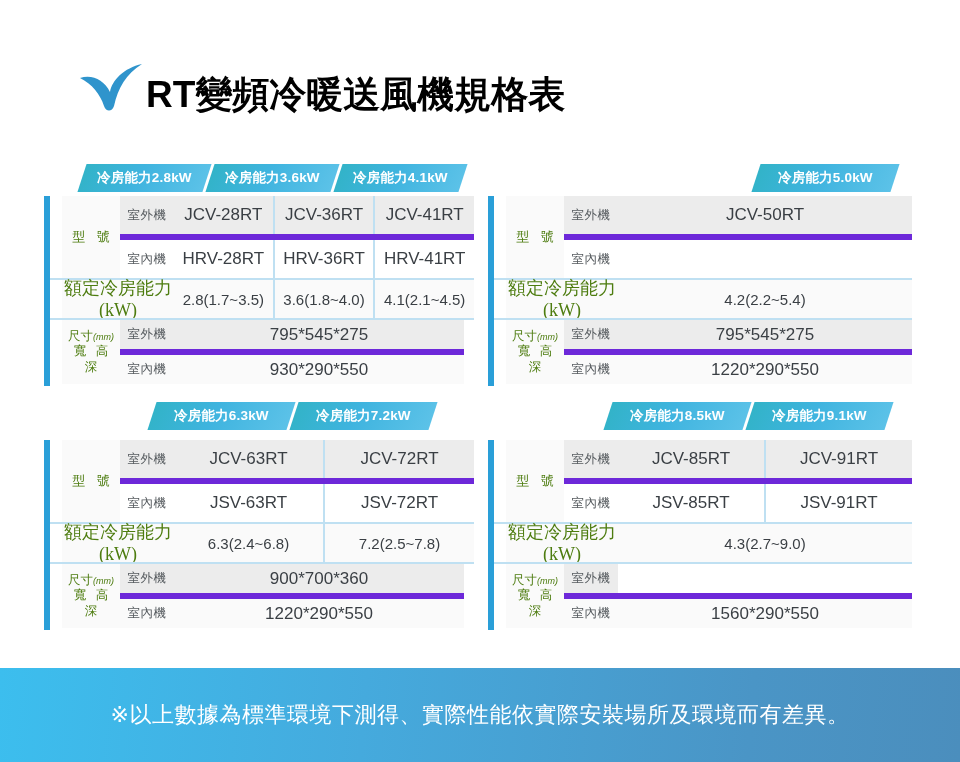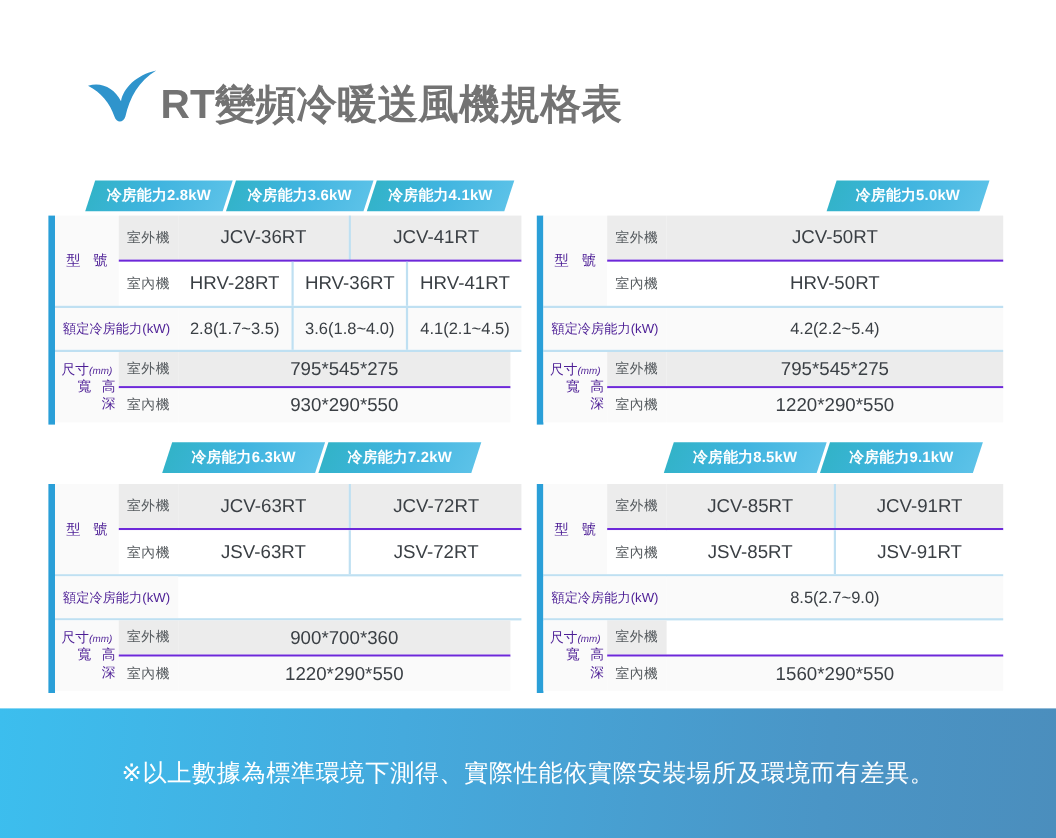--- a/index.html
+++ b/index.html
@@ -29,21 +29,21 @@
     width: 66px;
     height: 52px;
     margin-right: 2px;
     flex: 0 0 auto;
     position: relative;
     top: -6px;
   }
   .page-title {
     font-size: 37px;
     font-weight: bold;
-    color: #737373;
+    color: #000000;
     letter-spacing: 0px;
     white-space: nowrap;
     line-height: 1;
   }
 
   
   .tab-strip {
     position: absolute;
     display: flex;
     align-items: flex-end;
@@ -86,45 +86,46 @@
   .sect {
     display: flex;
   }
   .sect + .sect { border-top: 2px solid #bfe0f2; }
 
   .row-label {
     flex: 0 0 auto;
     display: flex;
     align-items: center;
     justify-content: center;
-    text-align: right;
-    color: #4c1d95;
+    text-align: center;
+    color: #4d7c0f;
     font-size: 13px;
     background: #fafafa;
     line-height: 1.25;
+    margin-left: 12px;
   }
   .row-label.model { letter-spacing: 4px; padding-left: 4px; }
   .row-label.dim {
     flex-direction: column;
     font-size: 12.5px;
   }
   .row-label.dim .mm { font-size: 9px; vertical-align: baseline; font-style: italic; }
   .row-label.dim .l2 { letter-spacing: 3px; padding-left: 3px; }
-  .row-label.cap { font-size: 12px; letter-spacing: 0; }
+  .row-label.cap { font-size: 18px; letter-spacing: 0; font-family: Liberation Serif, serif; }
 
   .sub-col {
     flex: 1 1 auto;
     display: flex;
     flex-direction: column;
   }
   .sub-row {
     display: flex;
     flex: 1 1 0;
   }
-  .sub-row + .sub-row { border-top: 2px solid #6d28d9; }
+  .sub-row + .sub-row { border-top: 6px solid #6d28d9; }
 
   .sub-label {
     flex: 0 0 auto;
     display: flex;
     align-items: center;
     justify-content: center;
     color: #555a5e;
     font-size: 12.5px;
     letter-spacing: 0.5px;
   }
@@ -152,21 +153,21 @@
 
   
   .sect.dims .sub-col { margin-right: 0; }
 
   
   .footer {
     position: absolute;
     left: 0;
     bottom: 0;
     width: 960px;
-    height: 118px;
+    height: 94px;
     background: linear-gradient(95deg, #3cbeee 0%, #45aadd 38%, #4a95c6 78%, #4b8ebd 100%);
     display: flex;
     align-items: center;
     justify-content: center;
   }
   .footer-text {
     color: #ffffff;
     font-size: 22px;
     letter-spacing: 0.5px;
     white-space: nowrap;
@@ -223,20 +224,21 @@
 <div class="spec-table" style="left:44px; top:196px; width:430px; height:190px;">
   <div class="accent-bar"></div>
   <div class="tbl-body">
 
     <div class="sect" style="height:82px;">
       <div class="row-label model" style="width:58px;">型 號</div>
       <div class="sub-col">
         <div class="sub-row">
           <div class="sub-label shade-a" style="width:54px;">室外機</div>
           <div class="val-wrap">
+            <div class="val shade-a">JCV-28RT</div>
             <div class="val shade-a">JCV-36RT</div>
             <div class="val shade-a">JCV-41RT</div>
           </div>
         </div>
         <div class="sub-row">
           <div class="sub-label shade-b" style="width:54px;">室內機</div>
           <div class="val-wrap">
             <div class="val shade-b">HRV-28RT</div>
             <div class="val shade-b">HRV-36RT</div>
             <div class="val shade-b">HRV-41RT</div>
@@ -286,23 +288,20 @@
       <div class="row-label model" style="width:58px;">型 號</div>
       <div class="sub-col">
         <div class="sub-row">
           <div class="sub-label shade-a" style="width:54px;">室外機</div>
           <div class="val-wrap">
               <div class="val shade-a">JCV-50RT</div>
             </div>
         </div>
         <div class="sub-row">
           <div class="sub-label shade-b" style="width:54px;">室內機</div>
-          <div class="val-wrap">
-              <div class="val shade-b">HRV-50RT</div>
-            </div>
         </div>
       </div>
     </div>
 
     <div class="sect" style="height:40px;">
       <div class="row-label cap shade-c" style="width:112px;">額定冷房能力(kW)</div>
       <div class="val-wrap">
           <div class="val small shade-c">4.2(2.2~5.4)</div>
         </div>
     </div>
@@ -350,20 +349,24 @@
           <div class="val-wrap">
             <div class="val shade-b">JSV-63RT</div>
             <div class="val shade-b">JSV-72RT</div>
           </div>
         </div>
       </div>
     </div>
 
     <div class="sect" style="height:40px;">
       <div class="row-label cap shade-c" style="width:112px;">額定冷房能力(kW)</div>
+      <div class="val-wrap">
+        <div class="val small shade-c">6.3(2.4~6.8)</div>
+        <div class="val small shade-c">7.2(2.5~7.8)</div>
+      </div>
     </div>
 
     <div class="sect dims" style="height:66px;">
       <div class="row-label dim" style="width:58px;">
         <span class="l1"><span>尺寸</span><span class="mm">(mm)</span></span>
         <span class="l2">寬 高 深</span>
       </div>
       <div class="sub-col" style="margin-right:10px;">
         <div class="sub-row">
           <div class="sub-label shade-a" style="width:54px;">室外機</div>
@@ -403,21 +406,21 @@
             <div class="val shade-b">JSV-85RT</div>
             <div class="val shade-b">JSV-91RT</div>
           </div>
         </div>
       </div>
     </div>
 
     <div class="sect" style="height:40px;">
       <div class="row-label cap shade-c" style="width:112px;">額定冷房能力(kW)</div>
       <div class="val-wrap">
-        <div class="val small shade-c">8.5(2.7~9.0)</div>
+        <div class="val small shade-c">4.3(2.7~9.0)</div>
       </div>
     </div>
 
     <div class="sect dims" style="height:66px;">
       <div class="row-label dim" style="width:58px;">
         <span class="l1"><span>尺寸</span><span class="mm">(mm)</span></span>
         <span class="l2">寬 高 深</span>
       </div>
       <div class="sub-col">
         <div class="sub-row">

